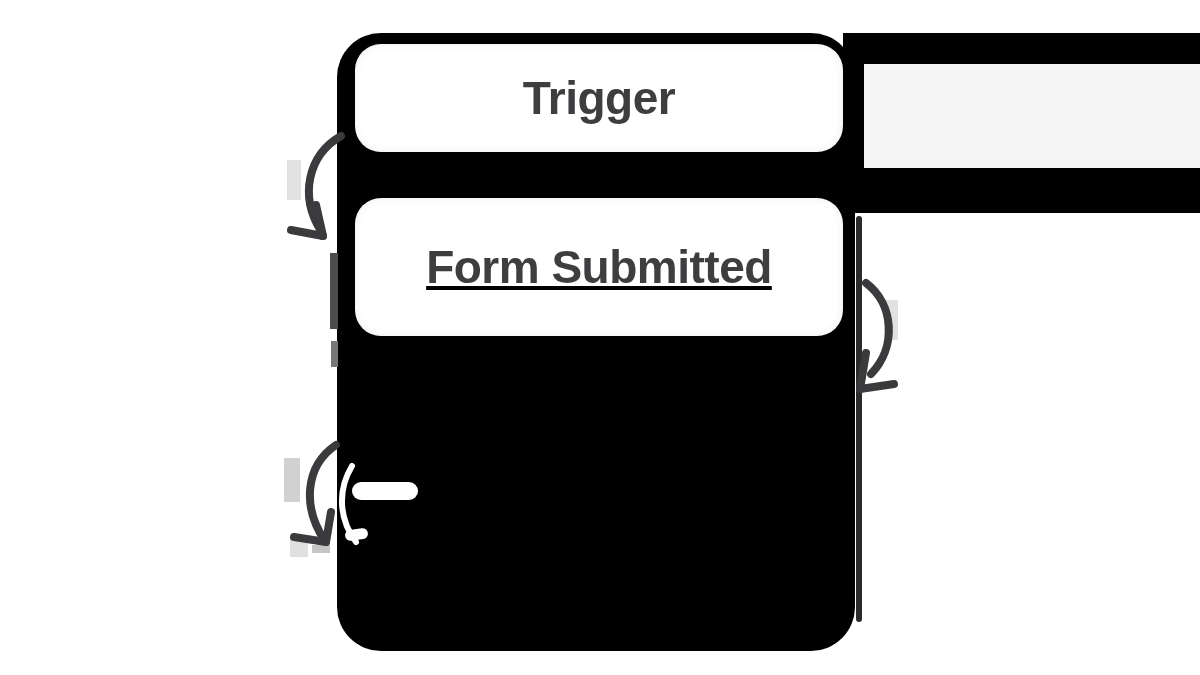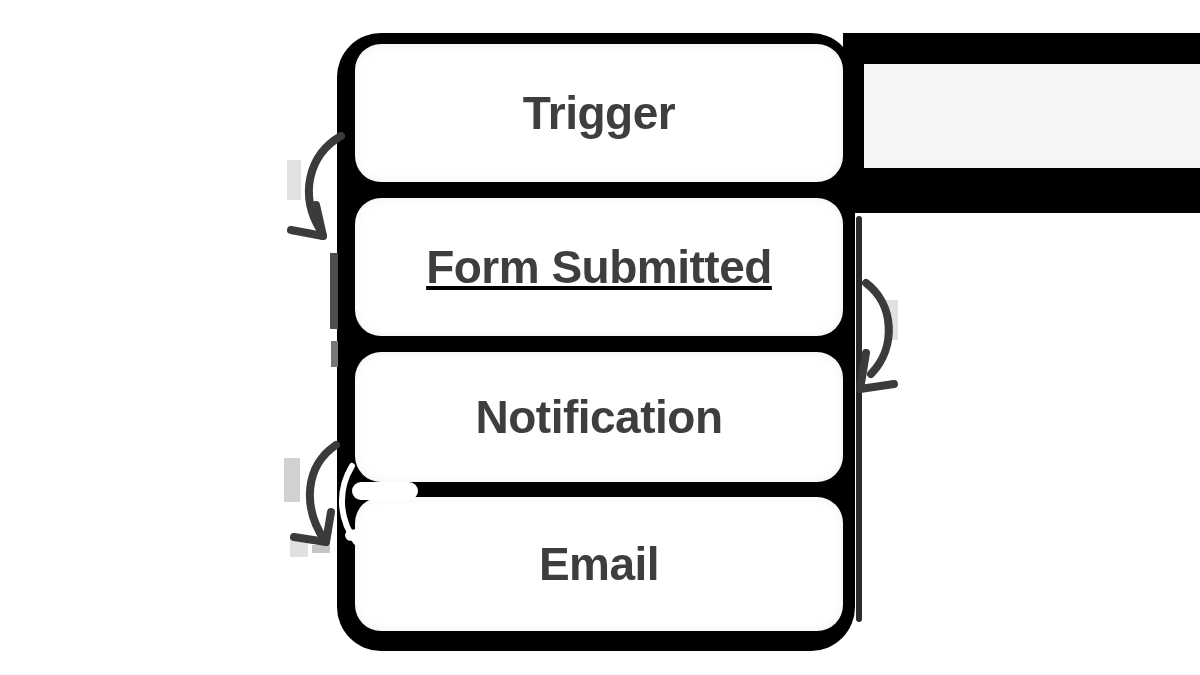--- a/index.html
+++ b/index.html
@@ -23,21 +23,21 @@
   }
   .node{
     left:355px;width:488px;background:#ffffff;border-radius:26px;
     display:flex;align-items:center;justify-content:center;
     box-shadow:inset 0 0 10px rgba(0,0,0,0.07);
   }
   .node-label{
     font-size:46px;font-weight:700;color:#3e3e41;letter-spacing:-0.5px;
     white-space:nowrap;
   }
-  .n1{top:44px;height:138px;text-align:right;}
+  .n1{top:44px;height:108px;text-align:right;}
   .n2{top:198px;height:138px;text-decoration:underline;}
   .n3{top:352px;height:130px;}
   .n4{top:497px;height:134px;}
   .gap-pill{
     left:352px;top:482px;width:66px;height:18px;background:#ffffff;border-radius:9px;
   }
   .white-dash{
     left:345px;top:529px;width:23px;height:11px;background:#ffffff;border-radius:6px;
     transform:rotate(-8deg);
   }
@@ -70,26 +70,20 @@
   <div class="abs a5"></div>
   <div class="abs a6"></div>
   <div class="abs a7"></div>
 
   <div class="abs node n1">
     <span class="node-label">Trigger</span>
   </div>
   <div class="abs node n2">
     <span class="node-label">Form Submitted</span>
   </div>
-  <div class="abs node n3">
-    <span class="node-label">Notification</span>
-  </div>
-  <div class="abs node n4">
-    <span class="node-label">Email</span>
-  </div>
 
   <div class="abs gap-pill"></div>
   <div class="abs white-dash"></div>
 
   <svg class="overlay" viewBox="0 0 1200 675">
 
     <path d="M 352 466 C 338 489 338 518 356 542" fill="none" stroke="#ffffff" stroke-width="6" stroke-linecap="round"></path>
 
     <g stroke="#3b3b3e" stroke-width="8" stroke-linecap="round" fill="none">
       <path d="M 341 136 C 308 155 299 196 321 231"></path>

